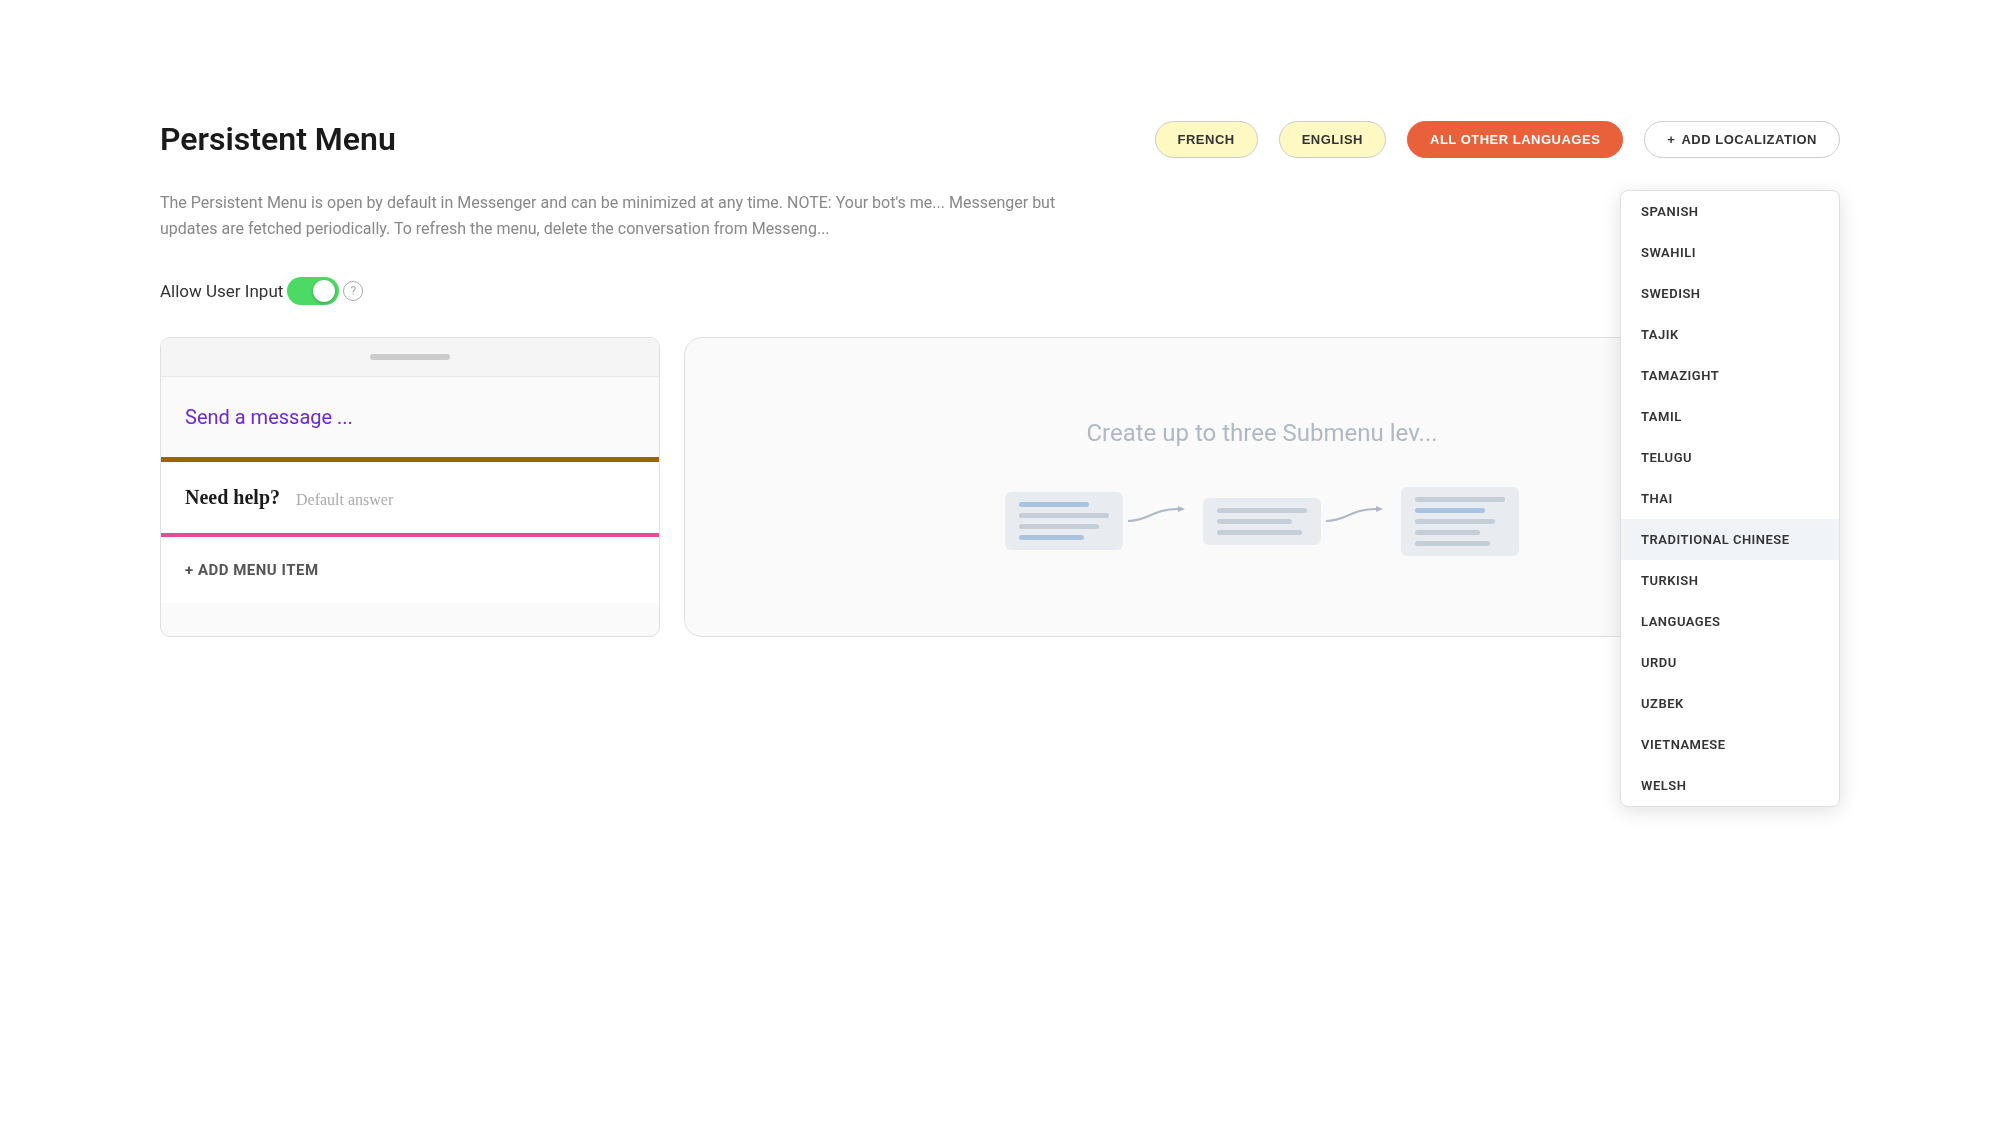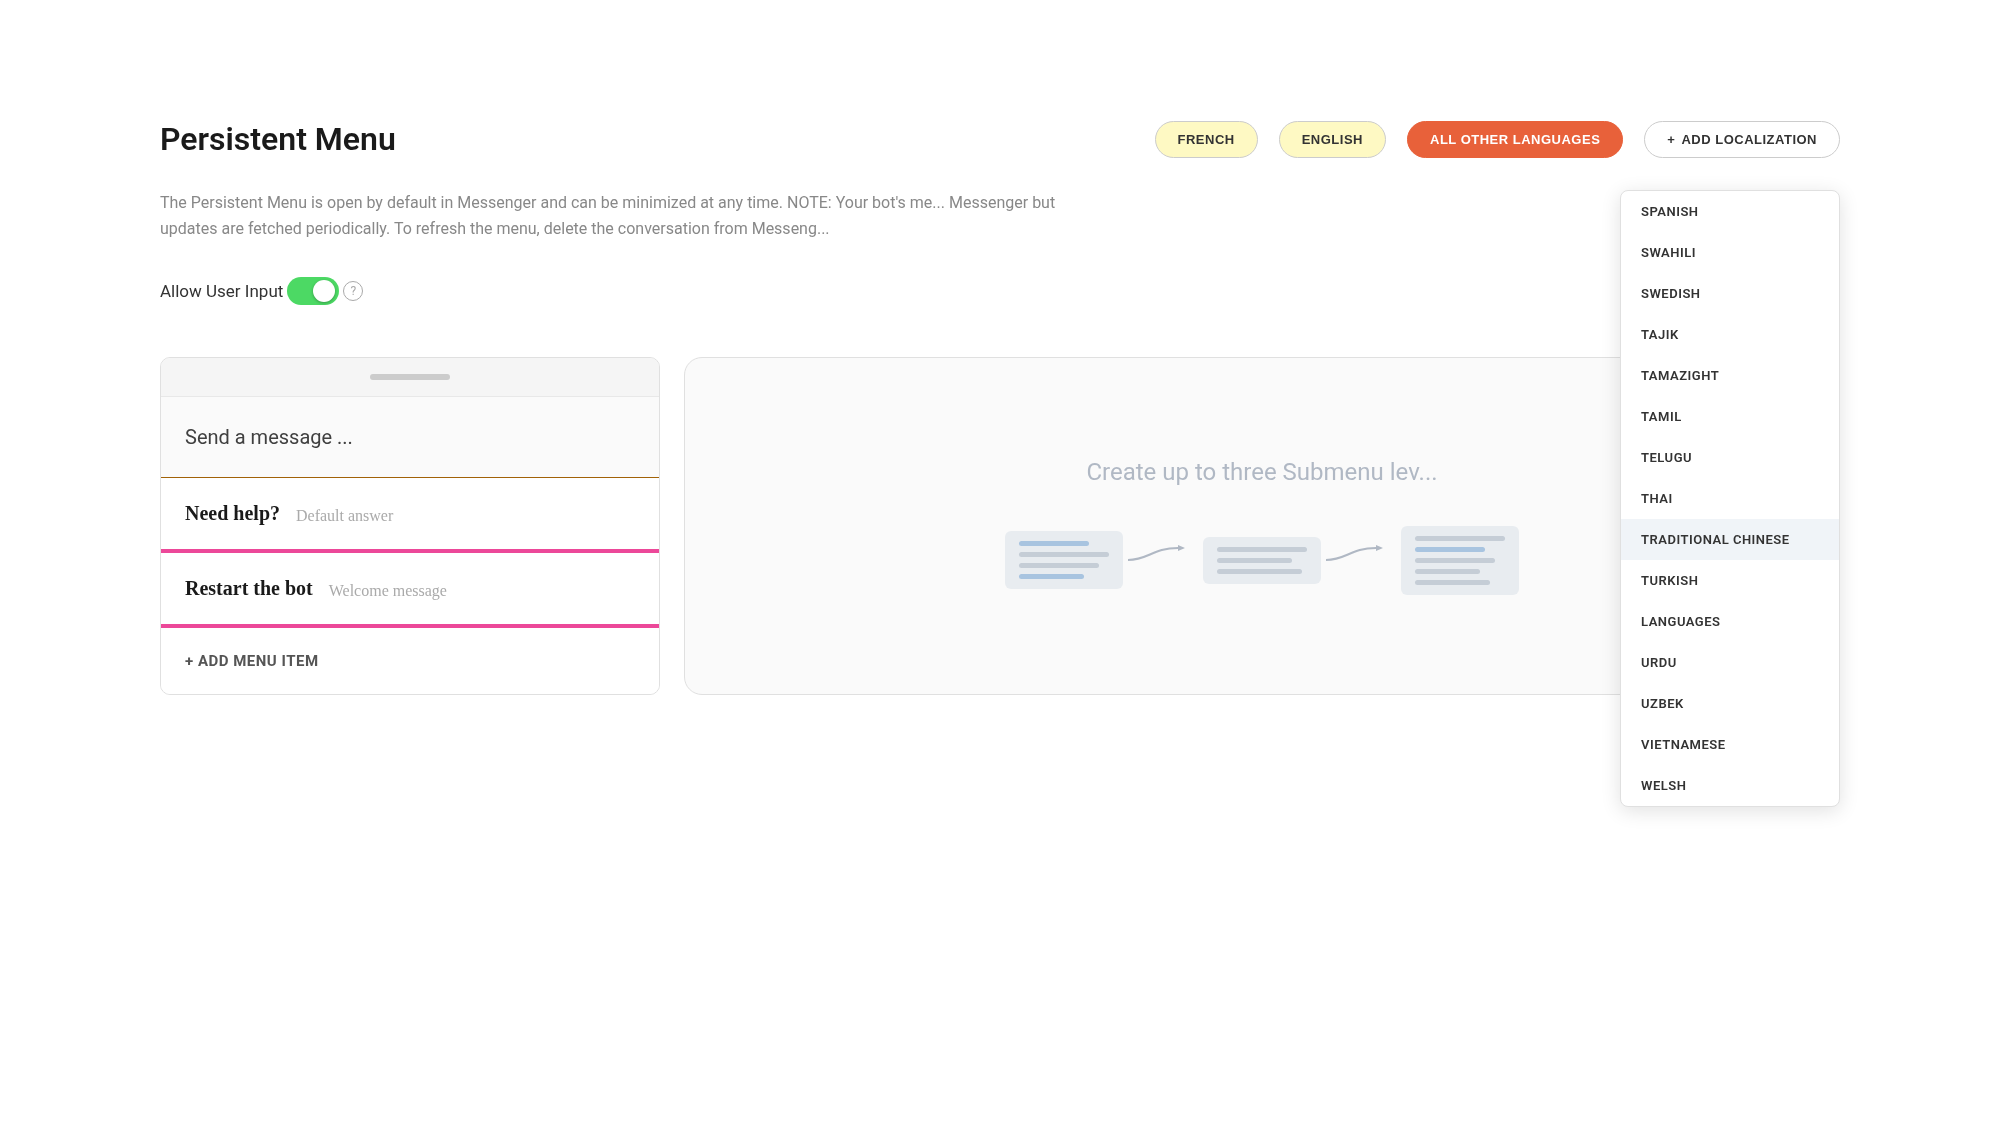--- a/index.html
+++ b/index.html
@@ -75,21 +75,21 @@
       color: #888888;
       line-height: 1.6;
       margin-bottom: 36px;
       max-width: 900px;
     }
 
     .allow-user-input-row {
       display: flex;
       align-items: center;
       gap: 4px;
-      margin-bottom: 52px;
+      margin-bottom: 32px;
     }
 
     .allow-label {
       font-size: 17px;
       color: #333333;
       font-weight: 400;
     }
 
     .toggle-switch {
       position: relative;
@@ -163,22 +163,22 @@
     .menu-bar-line {
       width: 80px;
       height: 6px;
       background: #cccccc;
       border-radius: 3px;
     }
 
     .send-message-placeholder {
       padding: 28px 24px;
       font-size: 20px;
-      color: #404040;
-      border-bottom: 1px solid #a16207;
+      color: #6d28d9;
+      border-bottom: 5px solid #a16207;
     }
 
     .menu-item {
       display: flex;
       align-items: flex-end;
       gap: 16px;
       padding: 24px 24px;
       border-bottom: 4px solid #ec4899;
       background: #ffffff;
       font-family: Liberation Serif, serif;
@@ -324,24 +324,20 @@
         <div class="menu-bar-line"></div>
       </div>
 
       <div class="send-message-placeholder">Send a message ...</div>
 
       <div class="menu-item">
         <span class="menu-item-title">Need help?</span>
         <span class="menu-item-subtitle">Default answer</span>
       </div>
 
-      <div class="menu-item">
-        <span class="menu-item-title">Restart the bot</span>
-        <span class="menu-item-subtitle">Welcome message</span>
-      </div>
 
       <div class="add-menu-item">+ ADD MENU ITEM</div>
     </div>
 
     <div class="preview-panel">
       <div class="preview-text">Create up to three Submenu lev...</div>
 
       <div class="preview-diagram">
 
         <div class="preview-card">

